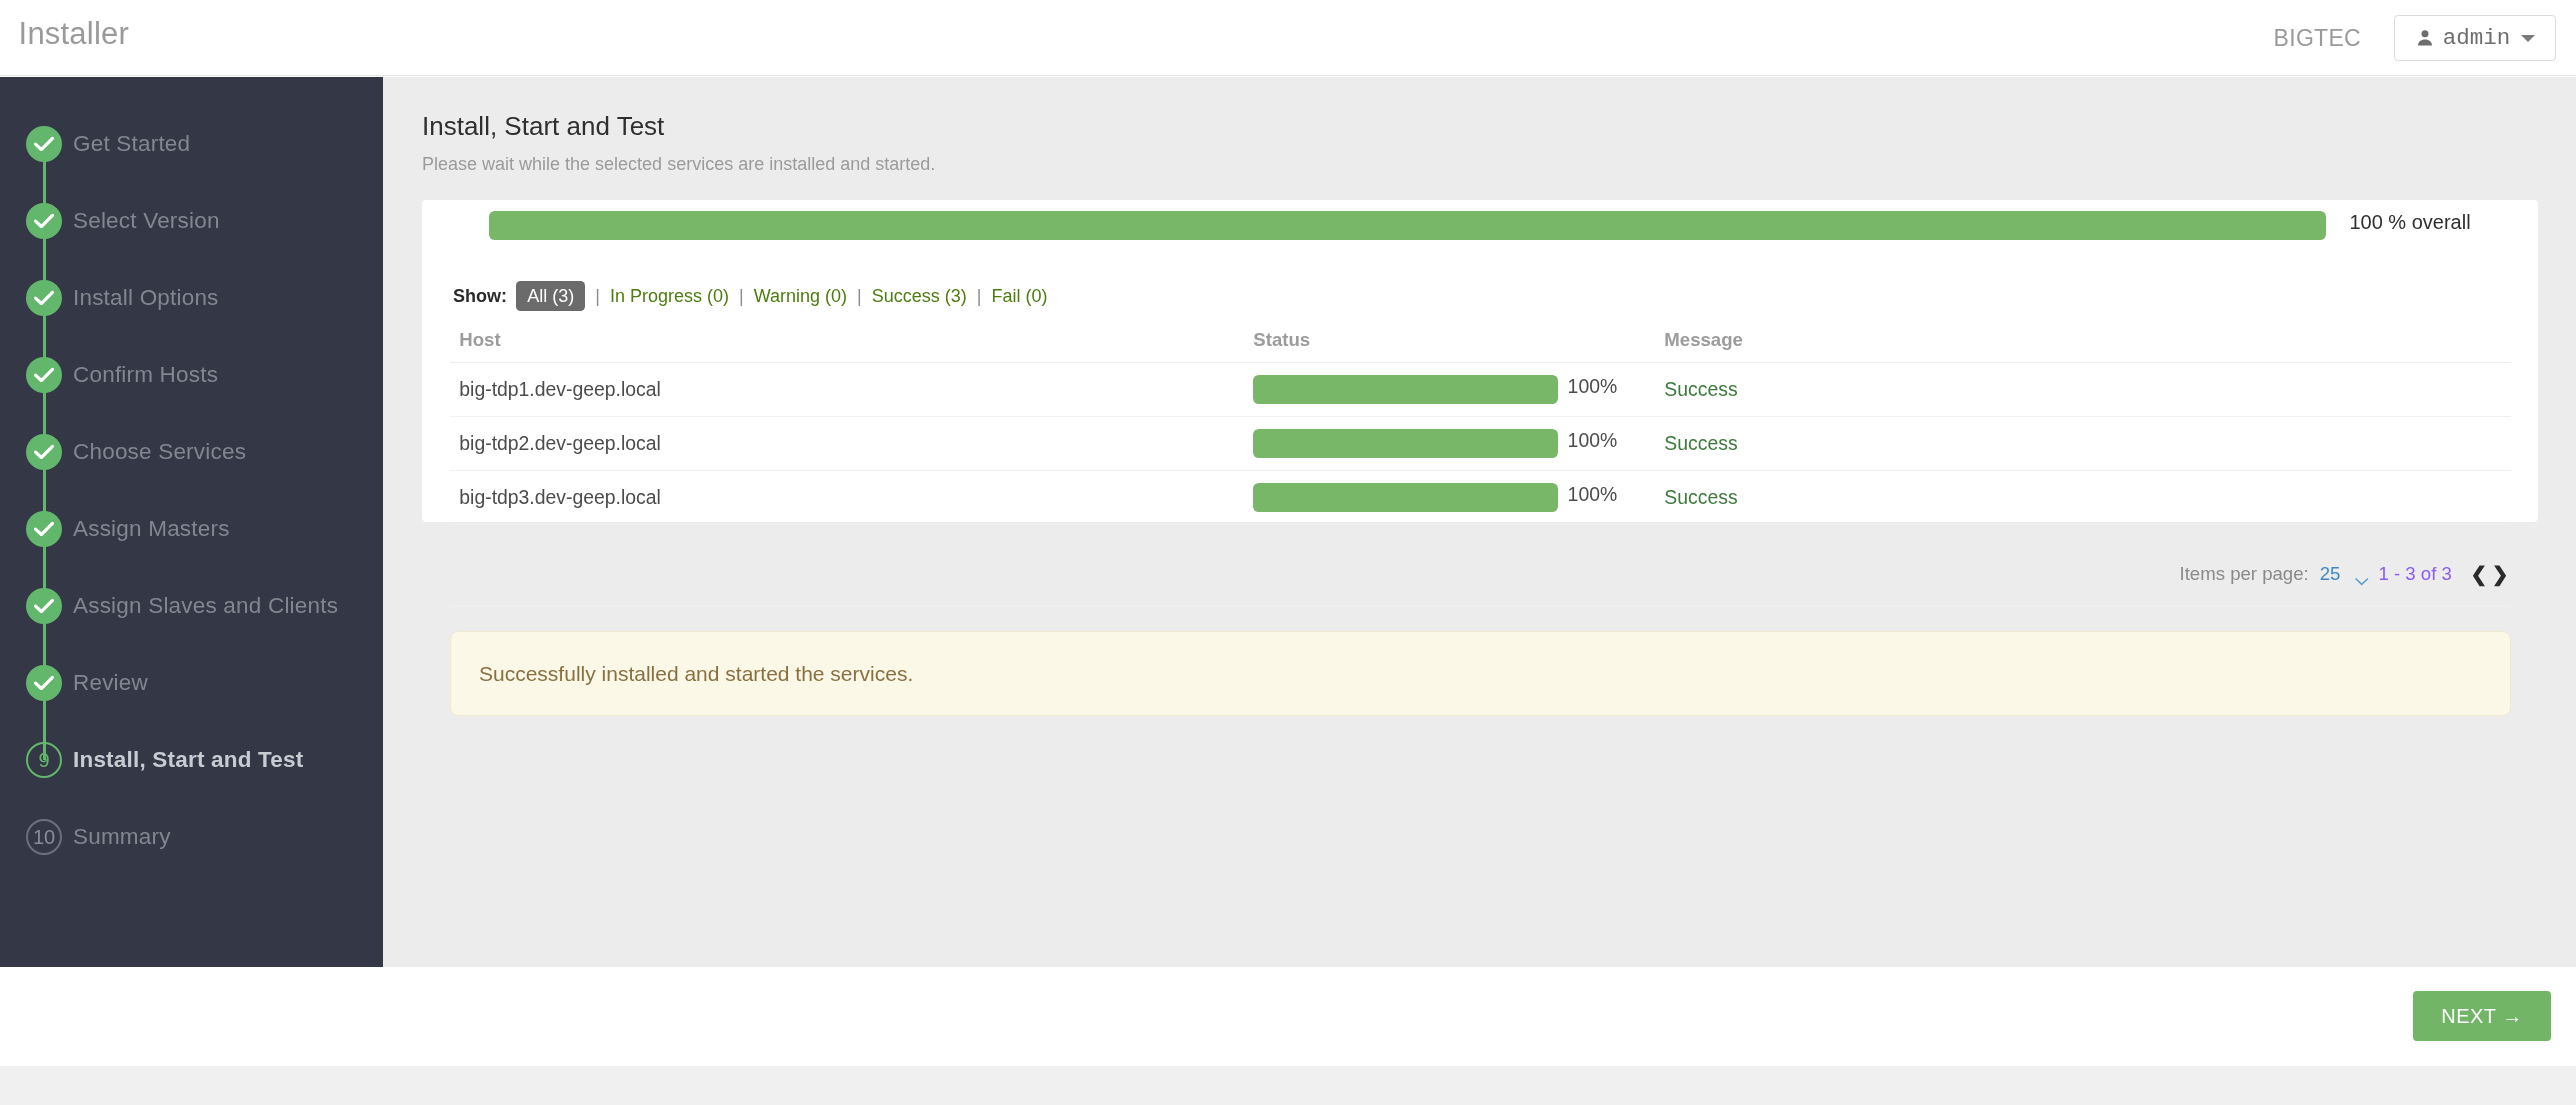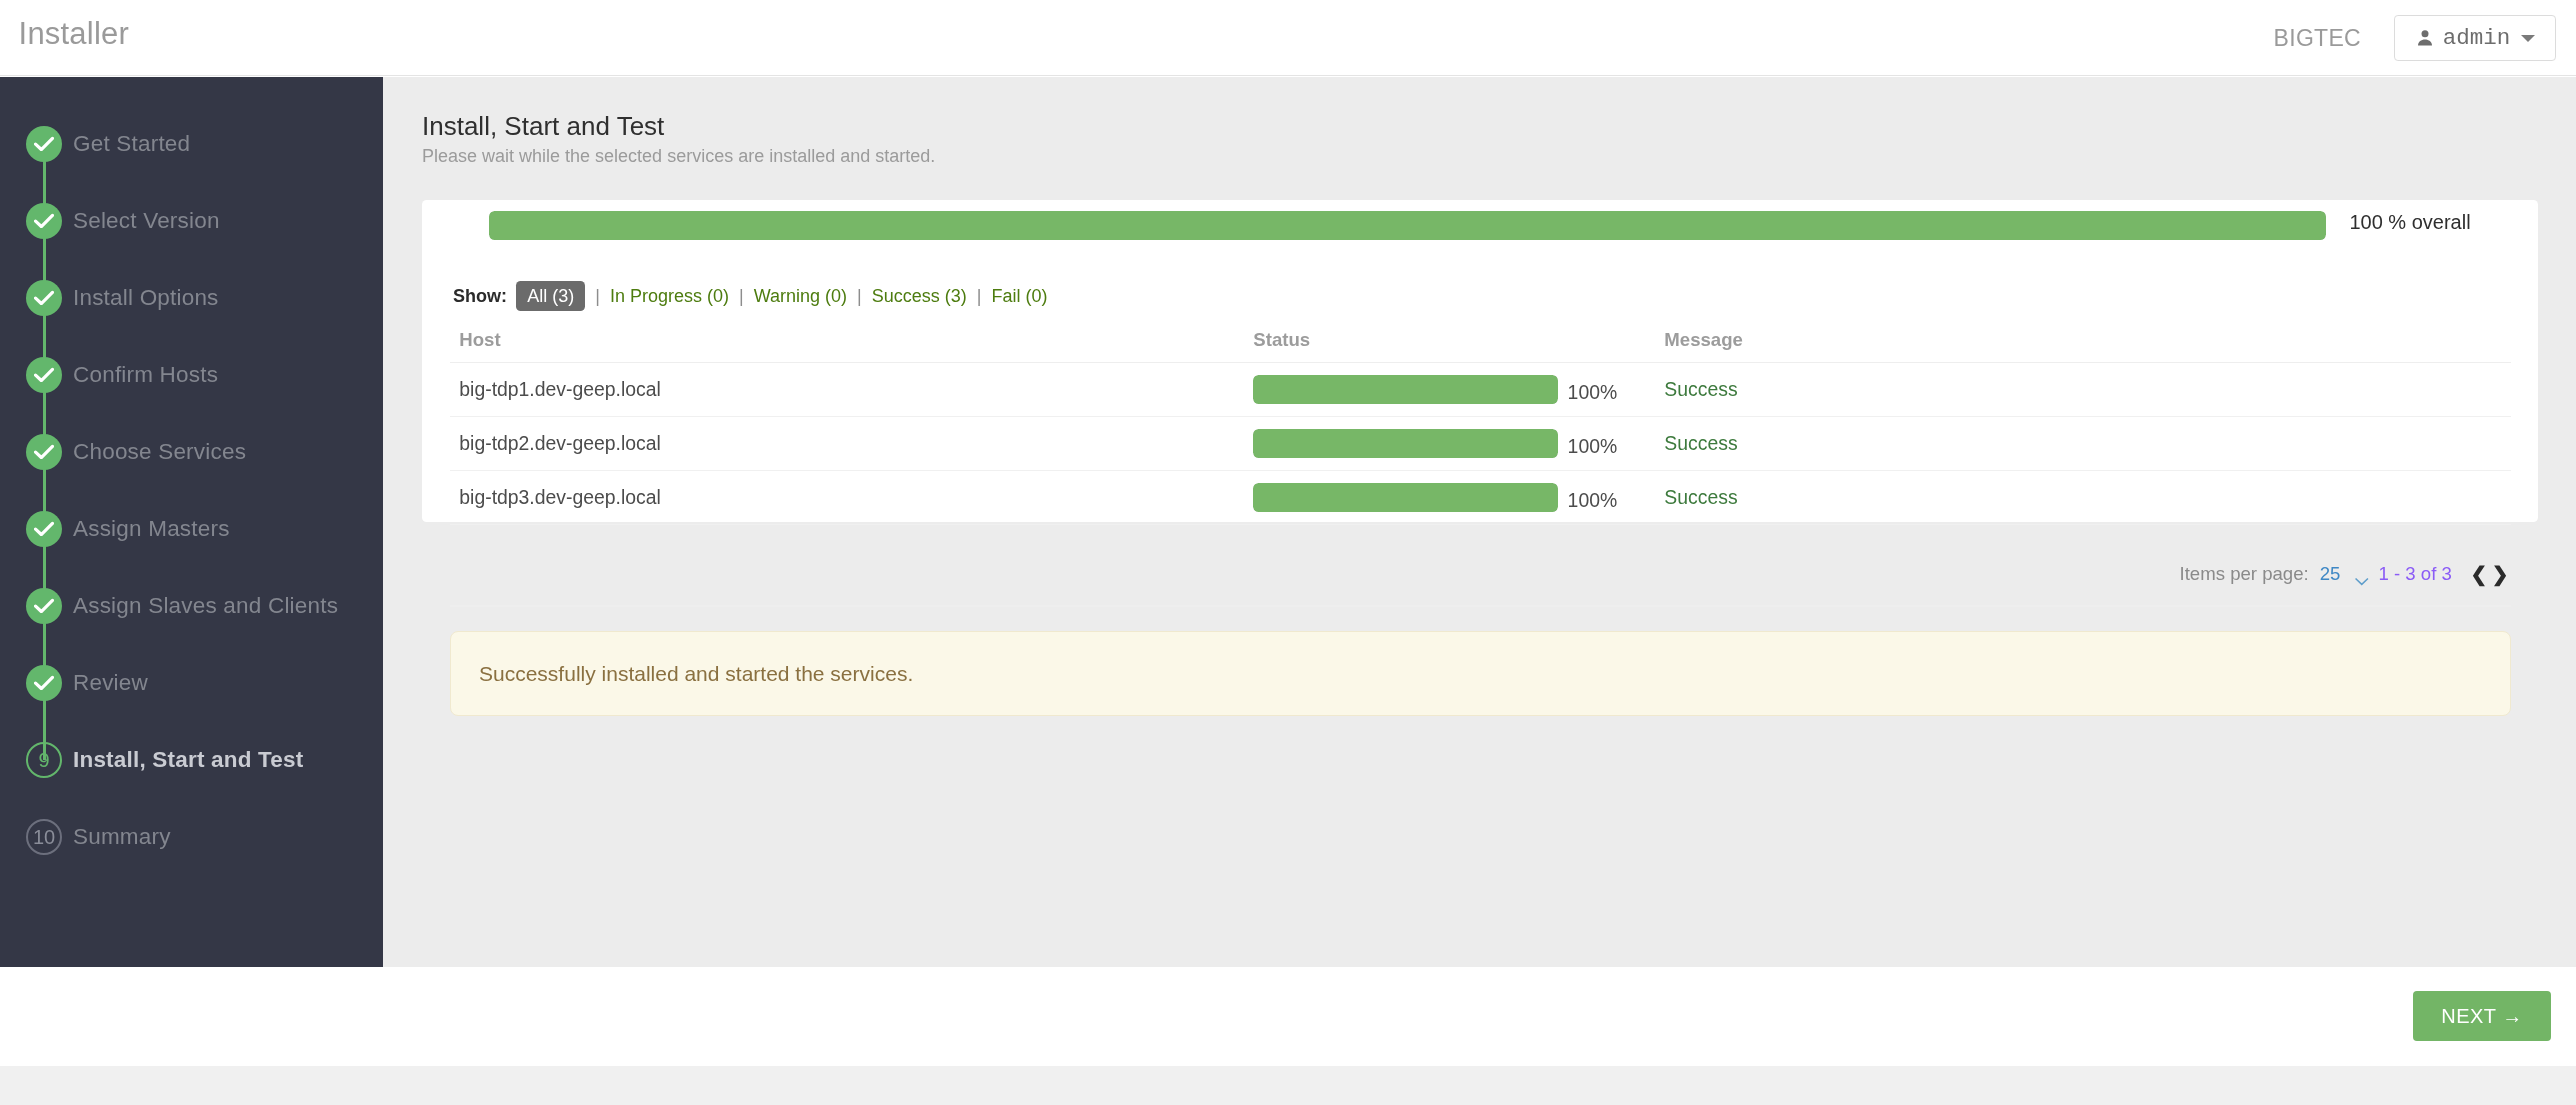--- a/index.html
+++ b/index.html
@@ -95,21 +95,21 @@
   .main {
     position: absolute; left: 383px; top: 77px;
     width: 2193px; height: 890px;
     background: #ececec;
   }
   .page-title {
     position: absolute; left: 39px; top: 34px;
     font-size: 26px; color: #2f2f2f;
   }
   .page-sub {
-    position: absolute; left: 39px; top: 69px;
+    position: absolute; left: 39px; top: 77px;
     font-size: 18px; color: #9b9b9b;
   }
 
   .card {
     position: absolute; left: 39px; top: 123px;
     width: 2116px; height: 322px;
     background: #ffffff; border-radius: 4.6px;
   }
 
   .overall-row {
@@ -157,21 +157,21 @@
   .col-host { width: 794px; }
   .col-status { width: 411px; }
   .col-msg { flex: 1; }
 
   .trow {
     display: flex; align-items: center;
     height: 54px; padding: 0 0 0 9.3px;
     border-bottom: 1.5px solid #f0f0f0;
   }
   .td { font-size: 19.4px; color: #4c4c4c; }
-  .td-status { display: flex; align-items: flex-end; }
+  .td-status { display: flex; align-items: flex-start; }
   .row-bar-track {
     width: 305px; height: 29.4px;
     background: #e6e6e6; border-radius: 5.4px; overflow: hidden;
   }
   .row-bar-fill { height: 100%; background: #77b767; border-radius: 5.4px; }
   .row-pct { margin-left: 9.3px; font-size: 19.4px; color: #4c4c4c; }
   .msg-success { color: #3d7a3d; }
 
   .paginator {
     position: absolute; right: 29.4px; top: 363px;

